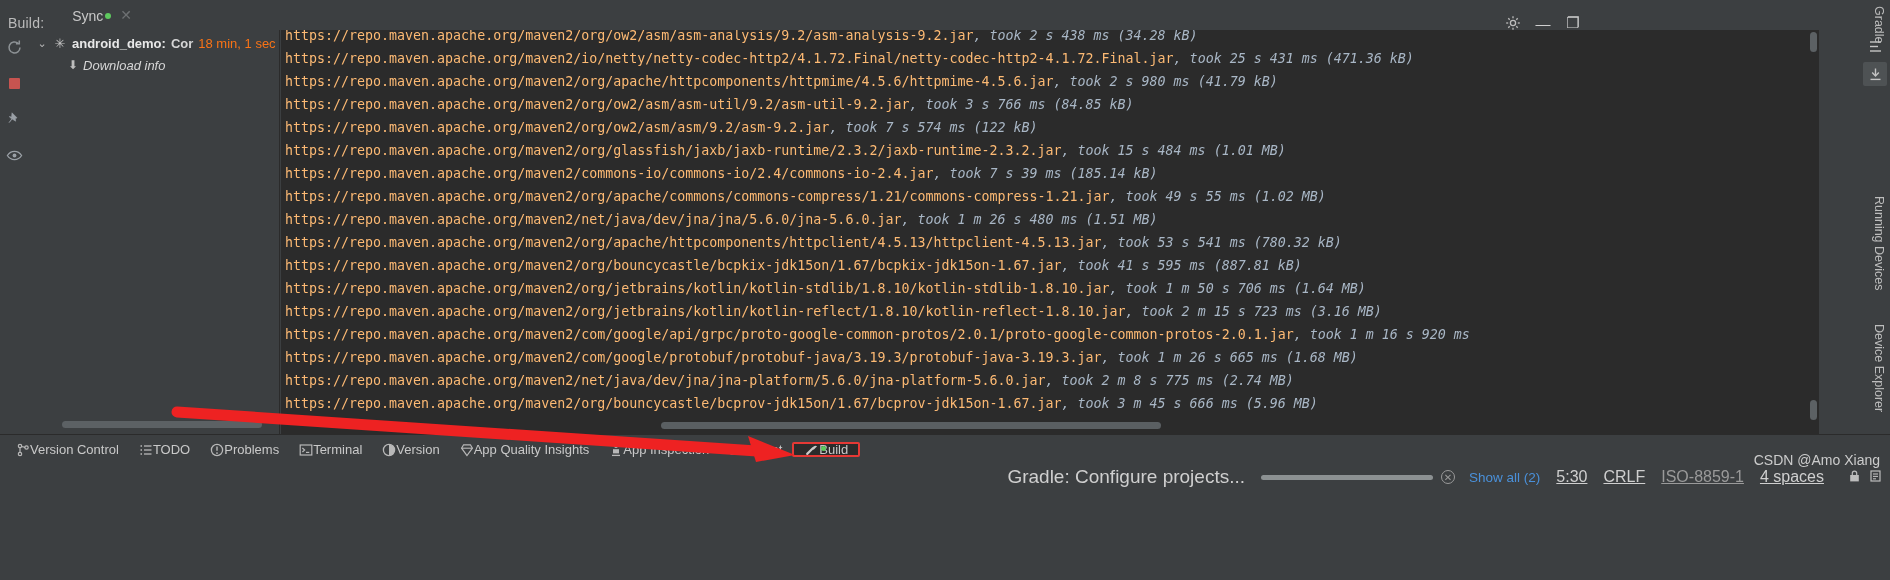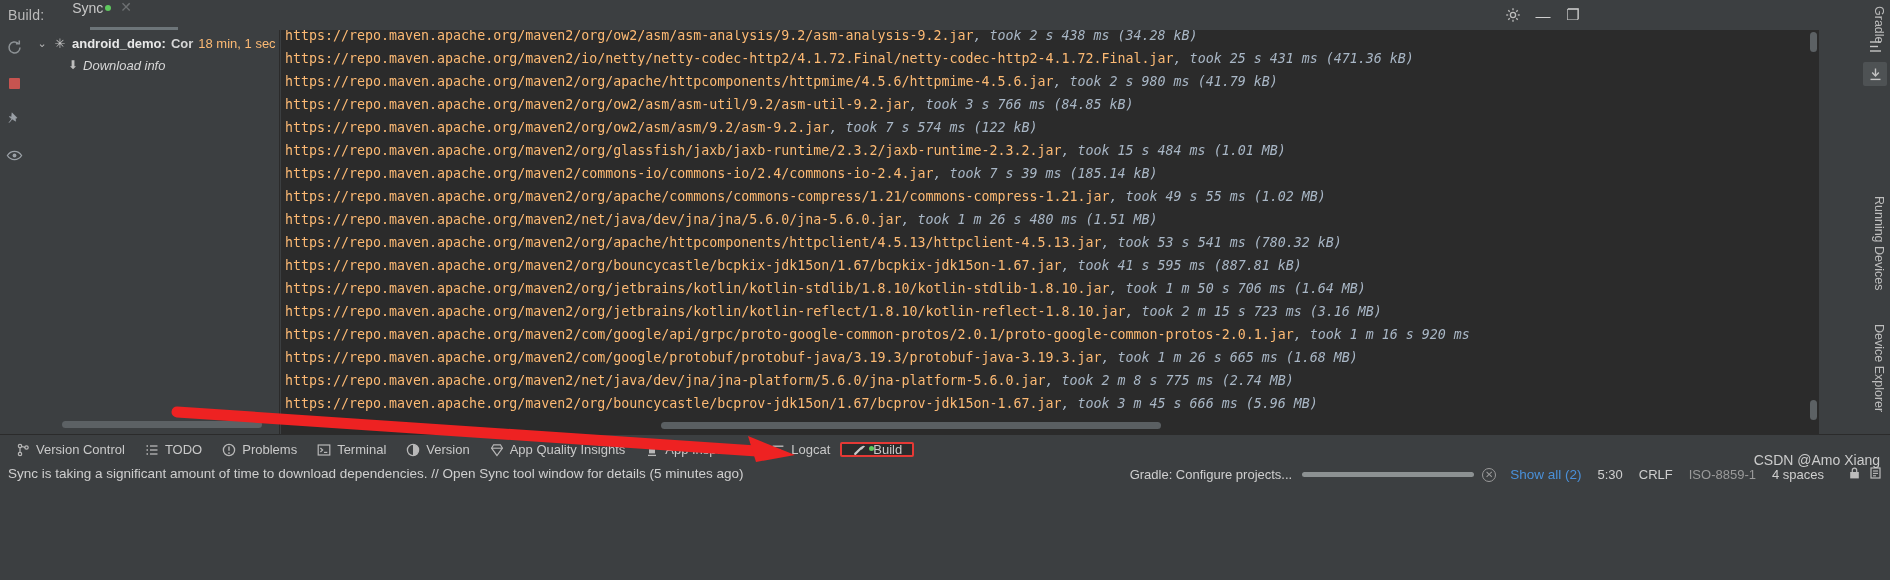--- a/index.html
+++ b/index.html
@@ -6,21 +6,21 @@
   html, body {
     width: 1890px; height: 580px;
     background: #3c3f41;
     font-family: "Liberation Sans", sans-serif;
     overflow: hidden;
   }
   #app { position: relative; width: 1890px; height: 580px; background: #3c3f41; }
 
   
   .topbar {
-    position: absolute; left: 0; top: 0; width: 1588px; height: 30px;
+    position: absolute; left: 0; top: 8px; width: 1588px; height: 30px;
     background: #3c3f41; display: flex; align-items: center;
   }
   .topbar-label {
     color: #bbbbbb; font-size: 14px; margin-left: 8px; letter-spacing: .2px;
   }
   .tab-sync {
     position: relative; margin-left: 24px; height: 30px;
     display: flex; align-items: flex-start; gap: 4px; padding: 0 6px 0 4px;
   }
   .tab-sync .tab-text { color: #c8c8c8; font-size: 14px; }
@@ -65,21 +65,21 @@
   }
   .tree-row {
     display: flex; align-items: center; height: 22px; padding-left: 8px; gap: 5px;
     white-space: nowrap; font-size: 13px;
   }
   .tree-row.indent { padding-left: 40px; }
   .chevron { color: #b4b4b4; font-size: 11px; width: 12px; text-align: center; }
   .spinner-ico { color: #c2c2c2; font-size: 13px; width: 14px; text-align:center; }
   .node-bold { color: #e8e8e8; font-weight: bold; }
   .node-name { color: #d6d6d6; font-weight: bold; }
-  .node-time { color: #fdba74; }
+  .node-time { color: #f97316; }
   .dl-ico { color: #bdbdbd; font-size: 12px; }
   .dl-label { color: #d6d6d6; font-size: 13px; font-style: italic; }
 
   .tree-hscroll {
     position: absolute; left: 34px; bottom: 6px; width: 200px; height: 7px;
     background: #5c6164; border-radius: 4px;
   }
 
   
   .console {
@@ -139,21 +139,21 @@
   .divider-line {
     position: absolute; left: 0; top: 434px; width: 1890px; height: 1px; background: #2b2b2b;
   }
 
   
   .toolbar-bottom {
     position: absolute; left: 0; top: 435px; width: 1890px; height: 29px;
     background: #3c3f41; display: flex; align-items: center; padding-left: 6px;
   }
   .tw-item {
-    display: flex; align-items: center; gap: 6px; height: 25px; padding: 0 10px;
+    display: flex; align-items: center; gap: 0; height: 25px; padding: 0 10px;
     color: #c9c9c9; font-size: 13px; white-space: nowrap; position: relative;
   }
   .tw-item .tw-ico { color: #b8b8b8; font-size: 13px; display:flex; align-items:center; }
   .tw-item.selected {
     background: #2b2b2b; border: 2px solid #e53935; border-radius: 2px; height: 15px;
   }
   .tw-item .build-dot {
     position: absolute; left: 27px; bottom: 4px; width: 5px; height: 5px;
     border-radius: 50%; background: #5ec95e;
   }
@@ -161,31 +161,31 @@
   
   .statusbar {
     position: absolute; left: 0; top: 464px; width: 1890px; height: 116px;
     background: #3c3f41;
   }
   .status-msg {
     position: absolute; left: 8px; top: 2px; color: #cfcfcf; font-size: 13.5px;
     white-space: nowrap;
   }
   .status-right { position: absolute; right: 8px; top: 2px; display: flex; align-items: center; gap: 0; }
-  .gradle-task { color: #cfcfcf; font-size: 13px; white-space: nowrap; margin-right: 10px; }
+  .gradle-task { color: #cfcfcf; font-size: 19px; white-space: nowrap; margin-right: 16px; }
   .progbar {
     width: 172px; height: 5px; background: #8c9192; border-radius: 3px; margin-right: 8px;
   }
   .cancel-x {
     width: 14px; height: 14px; border-radius: 50%; border: 1px solid #9a9a9a;
     color: #9a9a9a; font-size: 10px; display: flex; align-items: center; justify-content: center;
     margin-right: 14px;
   }
   .show-all { color: #4a90d9; font-size: 13.5px; margin-right: 16px; white-space: nowrap; }
-  .st-item { color: #cfcfcf; font-size: 13px; margin-right: 16px; white-space: nowrap; }
+  .st-item { color: #cfcfcf; font-size: 16px; margin-right: 16px; white-space: nowrap; text-decoration: underline; }
   .st-item.dim { color: #9a9a9a; }
   .st-ico { color: #bdbdbd; font-size: 13px; margin-left: 8px; }
   .watermark {
     position: absolute; right: 10px; top: -12px; color: #d8d8d8; font-size: 14px;
     opacity: .92; white-space: nowrap;
   }
 
   
   .red-arrow { position: absolute; left: 0; top: 0; width: 1890px; height: 580px; pointer-events: none; }
 </style>
@@ -407,21 +407,20 @@
             <path d="M3.2 11.9l5.4-5.4" stroke="#c9c9c9" stroke-width="2.2" stroke-linecap="round"></path>
             <path d="M8.1 6.1l1.6-1.6a2.6 2.6 0 0 1 3.4-.2l-3.4 3.4a2.6 2.6 0 0 1-1.6-1.6z" fill="#c9c9c9"></path>
           </svg>
         </span>
         <span>Build</span>
         <span class="build-dot"></span>
       </div>
     </div>
 
   <div class="statusbar">
-    <span class="status-msg">Sync is taking a significant amount of time to download dependencies. // Open Sync tool window for details (5 minutes ago)</span>
     <div class="status-right">
       <span class="gradle-task">Gradle: Configure projects...</span>
       <span class="progbar"></span>
       <span class="cancel-x">✕</span>
       <span class="show-all">Show all (2)</span>
       <span class="st-item">5:30</span>
       <span class="st-item">CRLF</span>
       <span class="st-item dim">ISO-8859-1</span>
       <span class="st-item">4 spaces</span>
       <span class="st-ico">

